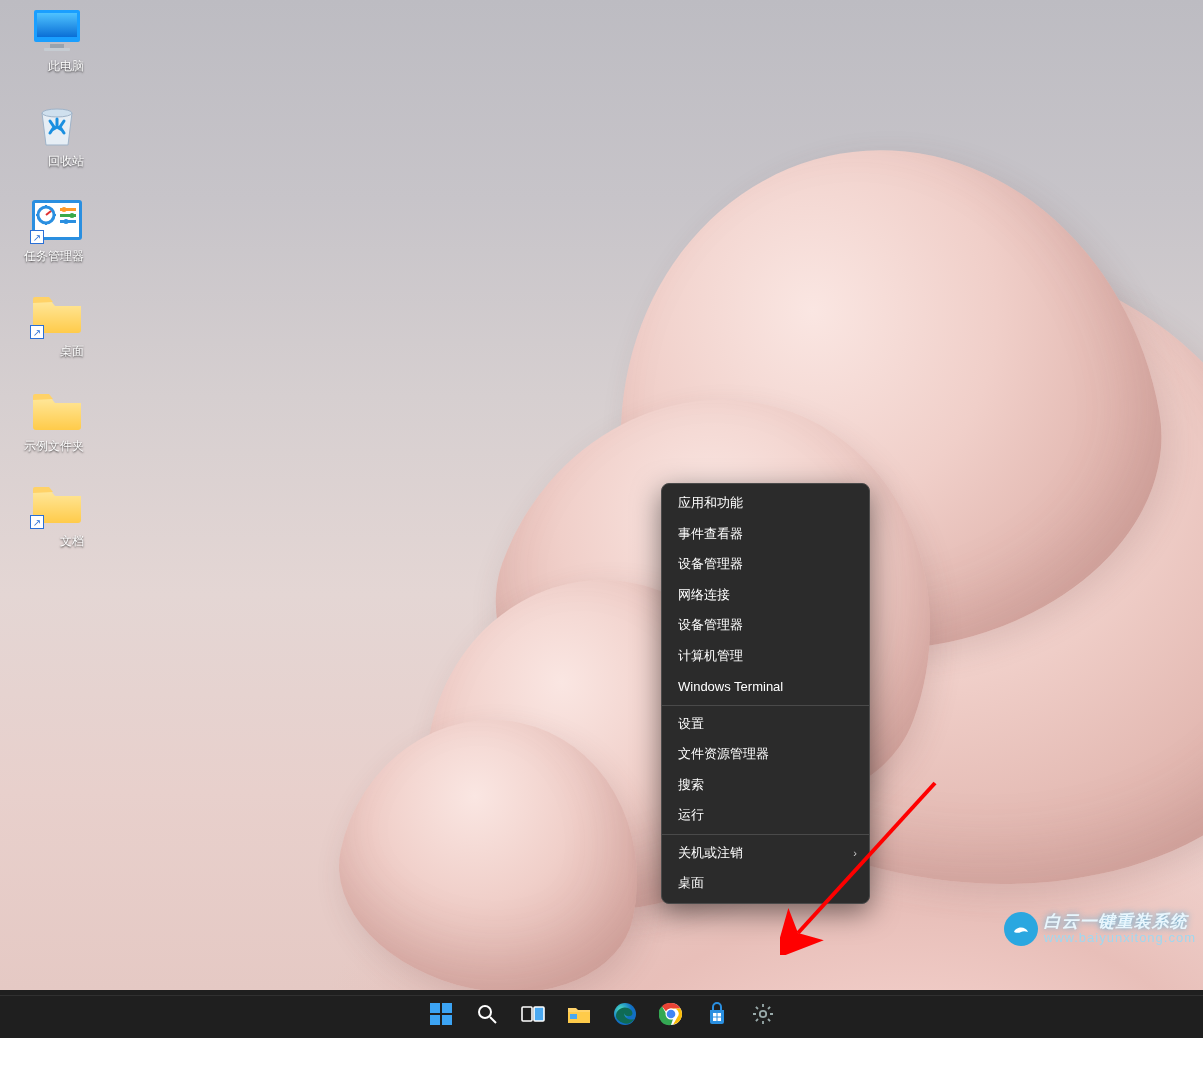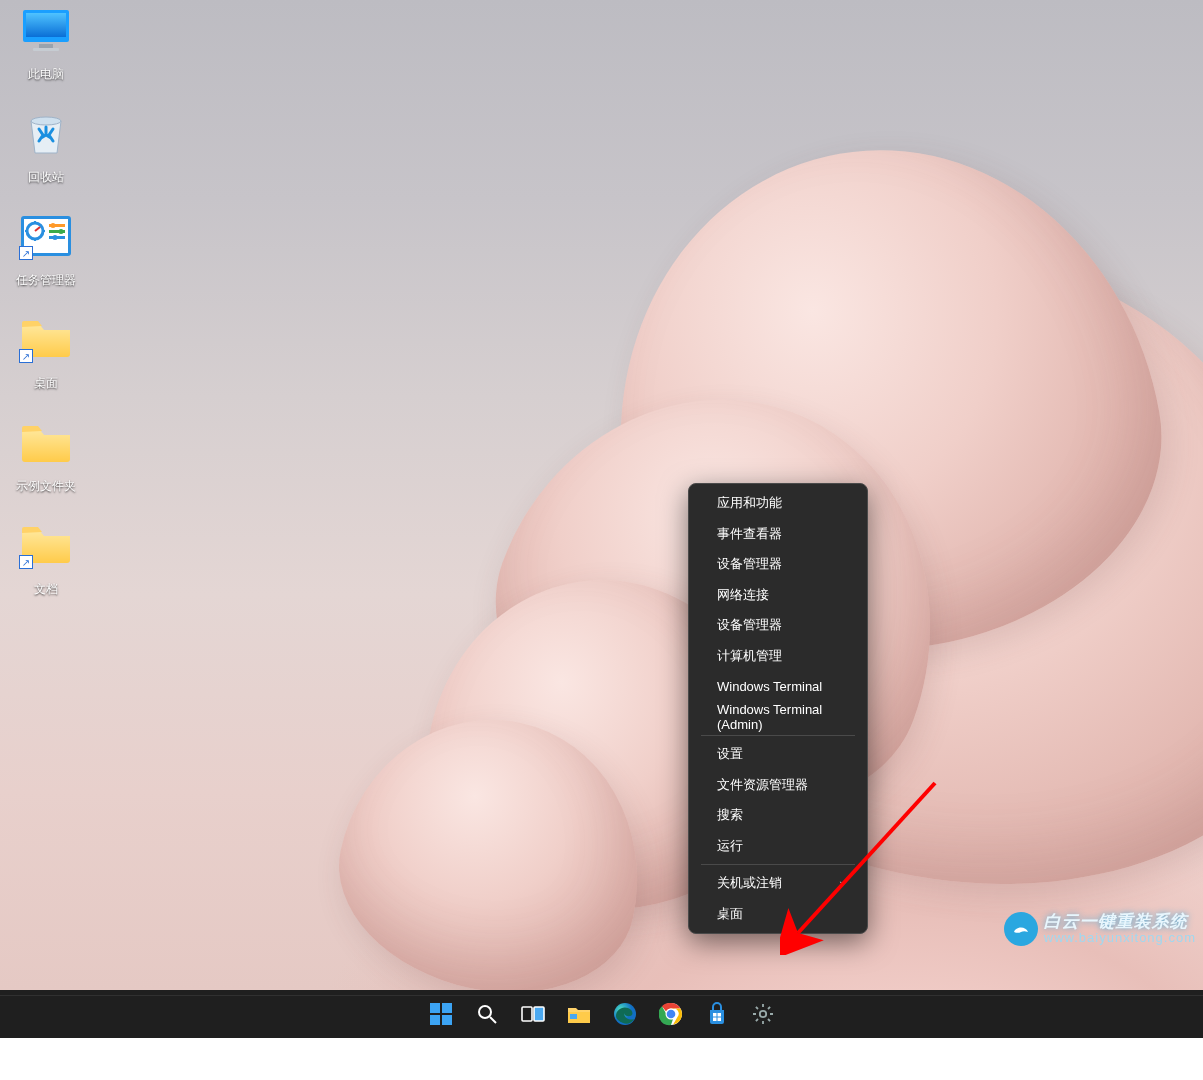--- a/index.html
+++ b/index.html
@@ -14,30 +14,30 @@
 }
 
 .petal { position:absolute; border-radius:50% 50% 48% 52% / 60% 62% 38% 40%; background:radial-gradient(ellipse at 40% 30%, #fae6e2 0%, #f0cfc9 40%, #e2b7b0 70%, #d3a39b 100%); box-shadow: inset -20px -30px 60px rgba(120,60,60,.15), 8px 10px 30px rgba(100,60,60,.15); }
 .p1{width:720px;height:620px;right:-120px;top:260px;transform:rotate(8deg);}
 .p2{width:540px;height:500px;right:50px;top:150px;transform:rotate(-10deg);}
 .p3{width:440px;height:400px;right:260px;top:400px;transform:rotate(20deg);}
 .p4{width:360px;height:330px;right:420px;top:580px;transform:rotate(-5deg);}
 .p5{width:300px;height:270px;right:560px;top:720px;transform:rotate(12deg);}
 
 .icon-col { position:absolute; left:8px; top:8px; display:flex; flex-direction:column; gap:28px; }
-.desk-icon { width:76px; display:flex; flex-direction:column; align-items:center; gap:12px; cursor:pointer; }
+.desk-icon { width:76px; display:flex; flex-direction:column; align-items:flex-end; gap:4px; cursor:pointer; }
 .desk-icon .ico { width:54px; height:46px; display:flex; align-items:center; justify-content:center; }
 .desk-icon .lbl { font-size:12px; color:#fff; text-shadow:0 1px 2px rgba(0,0,0,.8); text-align:center; white-space:nowrap; }
 .shortcut-arrow { position:absolute; left:0; bottom:0; width:14px; height:14px; background:#fff; border:1px solid #2a6fd6; display:flex; align-items:center; justify-content:center; font-size:10px; color:#2a6fd6; }
 .ico-wrap{position:relative;width:54px;height:46px;}
 
 #context-menu {
-  position:absolute; left:688px; top:483px; width:180px;
+  position:absolute; left:661px; top:483px; width:209px;
   background:#2b2b2b; border:1px solid #4a4a4a; border-radius:8px;
-  box-shadow:0 8px 28px rgba(0,0,0,.5); padding:4px 12px; z-index:50;
+  box-shadow:0 8px 28px rgba(0,0,0,.5); padding:4px 0; z-index:50;
 }
 .cm-item { position:relative; height:30.5px; display:flex; align-items:center; padding:0 16px; color:#fff; font-size:13px; cursor:pointer; }
 .cm-sep { height:1px; background:#4a4a4a; margin:3px 0; }
 .cm-sub { position:absolute; right:12px; top:50%; transform:translateY(-50%); color:#ccc; font-size:11px; }
 
 #arrow-annot { position:absolute; left:780px; top:775px; z-index:60; pointer-events:none; }
 
 #taskbar { position:absolute; left:0; top:990px; width:1203px; height:48px; background:#1f1f1f; display:flex; align-items:center; justify-content:center; gap:6px; }
 .tb-item { width:40px; height:40px; border-radius:4px; display:flex; align-items:center; justify-content:center; cursor:pointer; }
 
@@ -171,23 +171,20 @@
       </div>
     <div class="cm-item">
         <span>设备管理器</span>
       </div>
     <div class="cm-item">
         <span>计算机管理</span>
       </div>
     <div class="cm-item">
         <span>Windows Terminal</span>
       </div>
-    <div class="cm-item">
-        <span>Windows Terminal (Admin)</span>
-      </div>
     <div class="cm-sep"></div>
     <div class="cm-item">
         <span>设置</span>
       </div>
     <div class="cm-item">
         <span>文件资源管理器</span>
       </div>
     <div class="cm-item">
         <span>搜索</span>
       </div>

